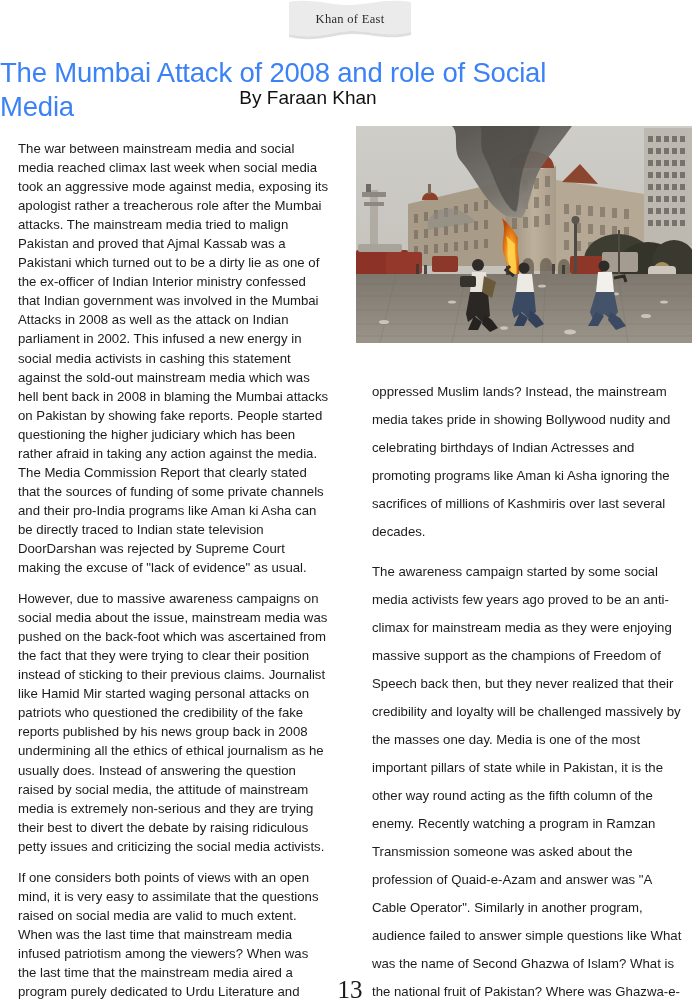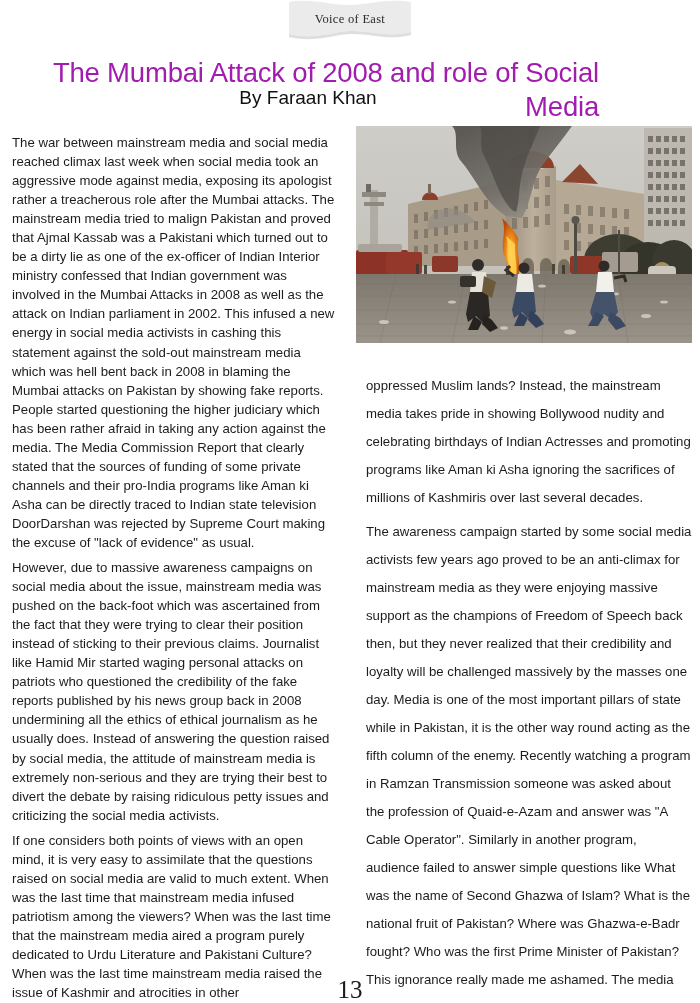--- a/index.html
+++ b/index.html
@@ -49,24 +49,24 @@
     letter-spacing: 0.3px;
     white-space: nowrap;
     padding-bottom: 2px;
   }
 
   
   .title {
     position: absolute;
     left: 0; top: 38px;
     width: 599px;
-    text-align: right;
+    text-align: left;
     font-size: 27.5px;
     font-weight: 400;
-    color: #a21caf;
+    color: #3b82f6;
     letter-spacing: -0.2px;
     line-height: 34px;
   }
   .byline {
     position: absolute;
     left: 0; top: 86px;
     width: 616px;
     text-align: center;
     font-size: 19px;
     font-weight: 400;
@@ -100,21 +100,21 @@
   .col-right {
     position: absolute;
     left: 360px;
     top: 366px;
     width: 338px;
     font-size: 13.2px;
     line-height: 28px;
     color: #1c1c1c;
     text-align: left;
   }
-  .para { margin: 6px; }
+  .para { margin: 12px; }
 
   
   .page-number {
     position: absolute;
     left: 0;
     top: 962px;
     width: 700px;
     text-align: center;
     font-family: "Liberation Serif", serif;
     font-size: 25px;
@@ -125,21 +125,21 @@
 </style>
 </head>
 <body>
 
 <div class="banner-wrap">
   <div class="banner">
     <svg viewBox="0 0 126 40" preserveAspectRatio="none">
       <path d="M2 2 C 28 -2, 44 6, 63 5 C 84 4, 100 -2, 124 2 L 124 32 C 100 38, 84 30, 63 31 C 44 32, 28 40, 2 34 Z" fill="#ebebeb"></path>
       <path d="M2 34 C 28 40, 44 32, 63 31 C 84 30, 100 38, 124 32 L 124 35 C 100 41, 84 33, 63 34 C 44 35, 28 43, 2 37 Z" fill="#dedede"></path>
     </svg>
-    <span class="banner-text">Voice of East</span>
+    <span class="banner-text">Khan of East</span>
   </div>
 </div>
 
 <h1 class="title">The Mumbai Attack of 2008 and role of Social Media</h1>
 <div class="byline">By Faraan Khan</div>
 
 <div class="photo">
   <svg viewBox="0 0 336 217" preserveAspectRatio="none">
     <defs>
       <linearGradient id="sky" x1="0" y1="0" x2="0" y2="1">

